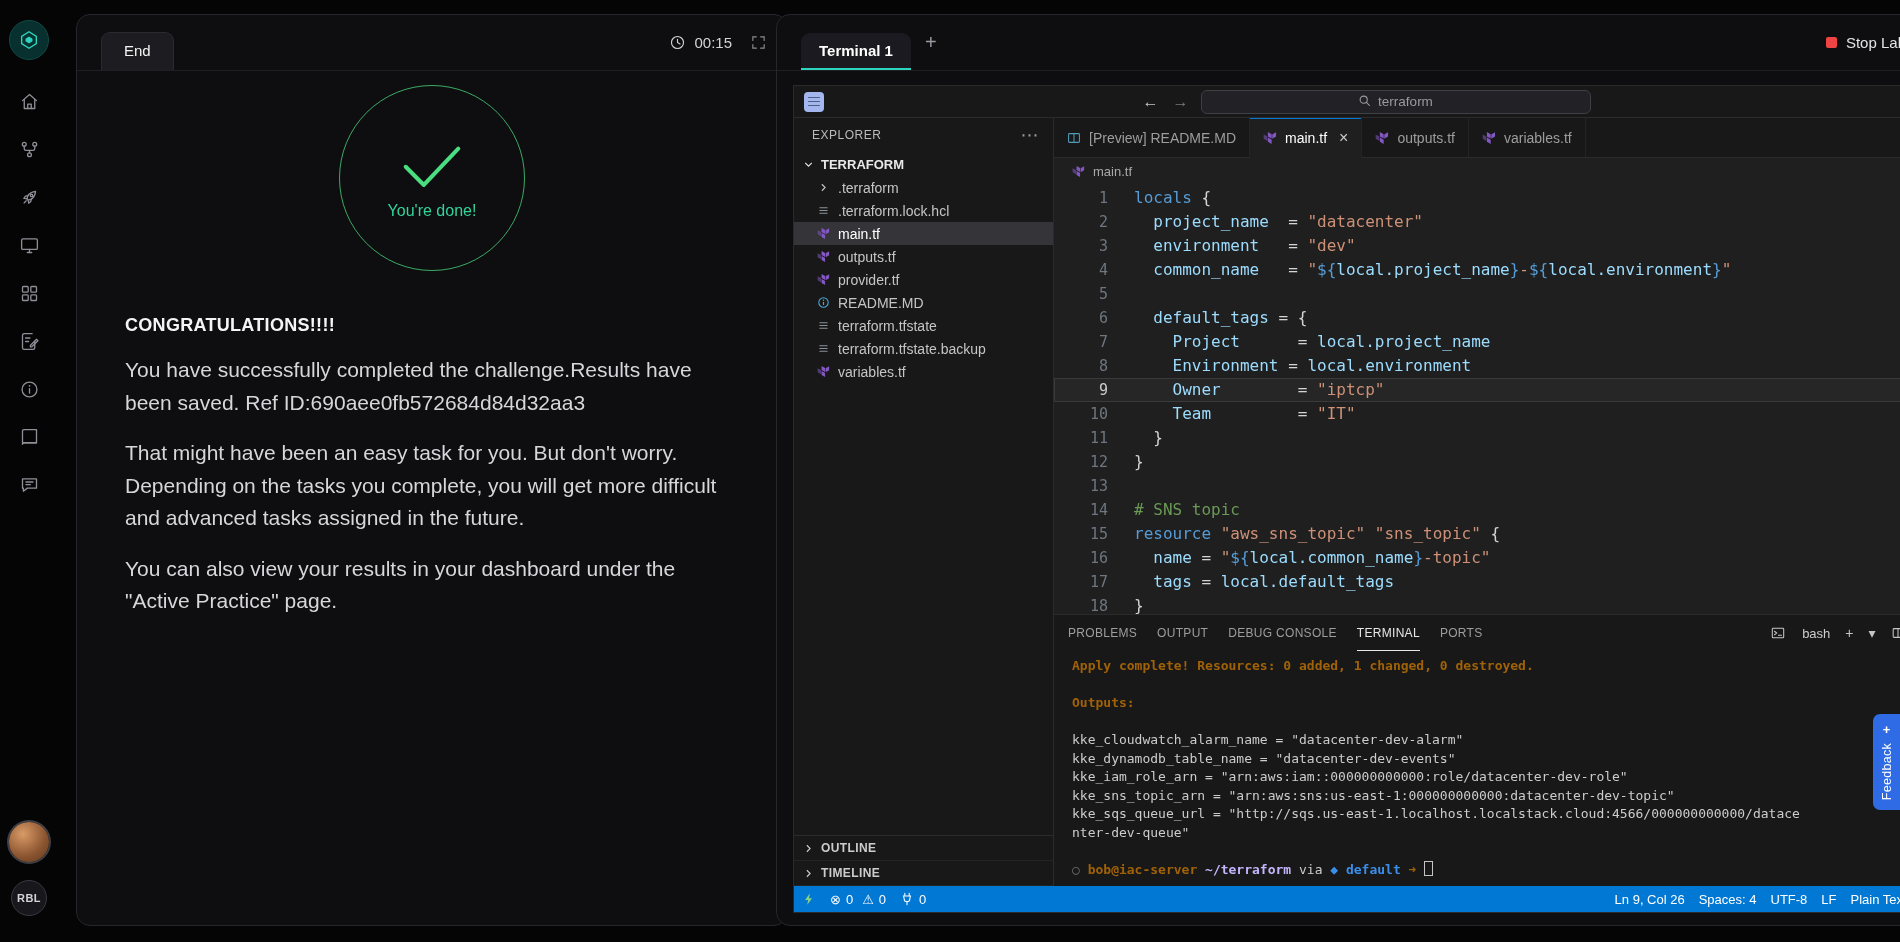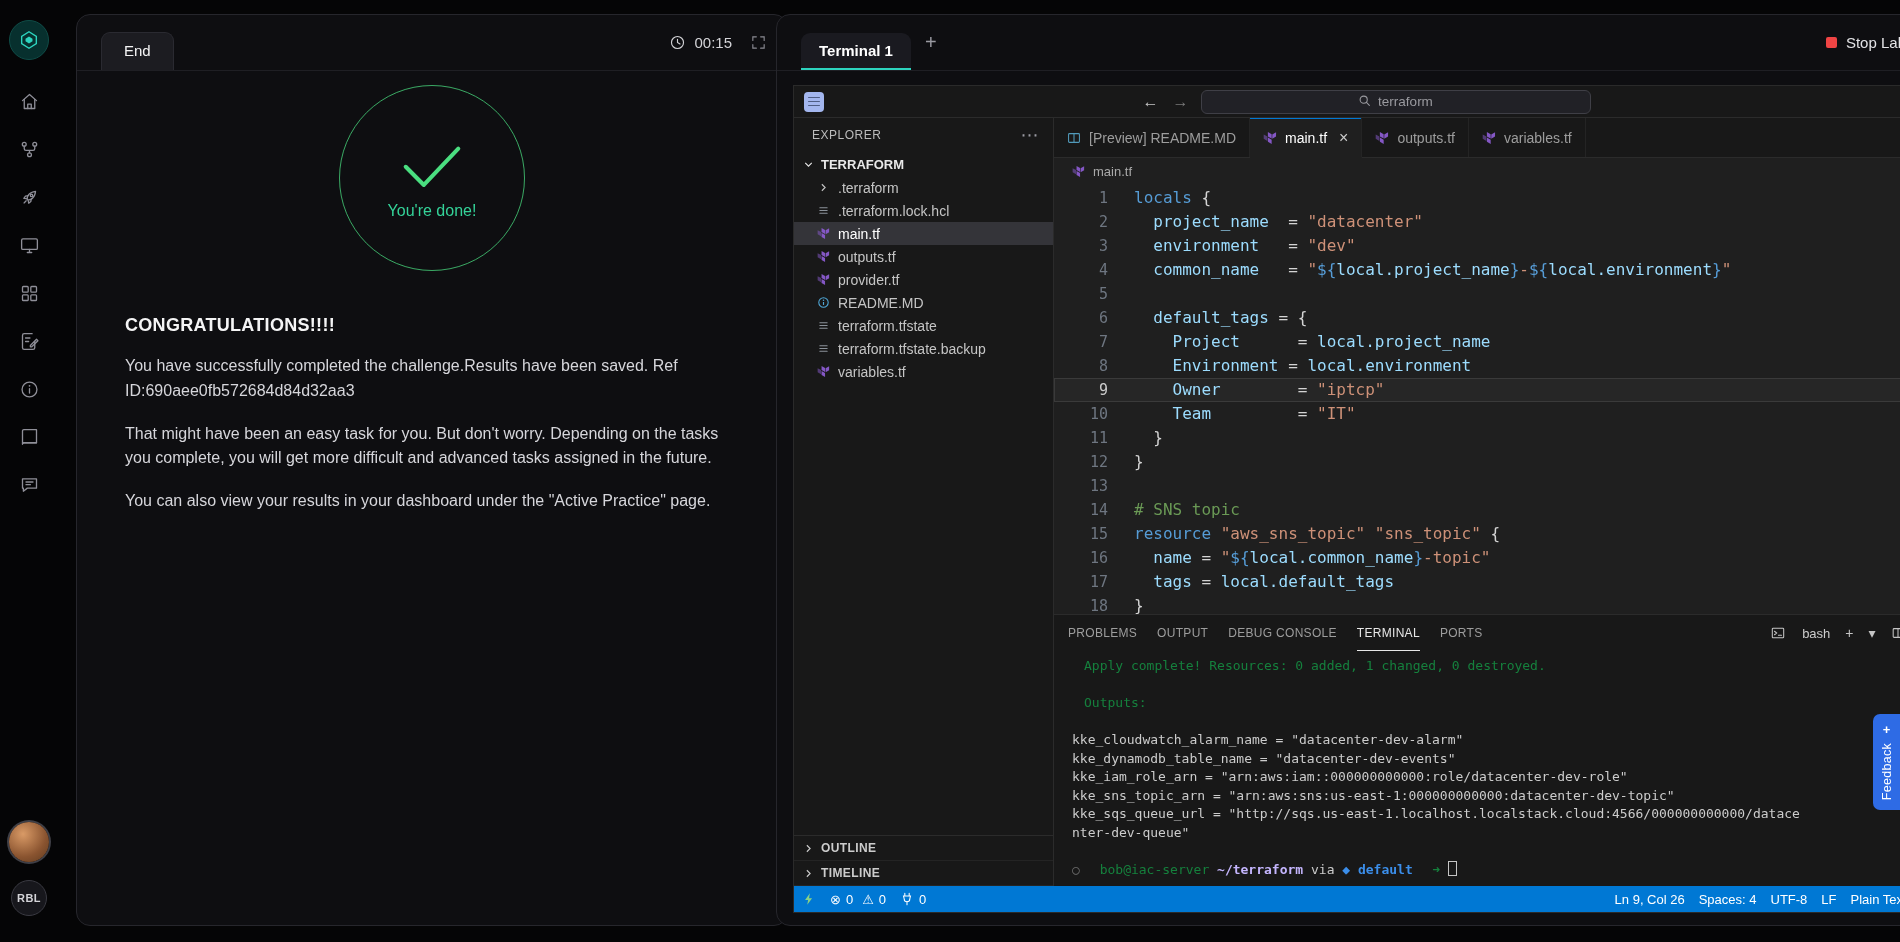--- a/index.html
+++ b/index.html
@@ -26,21 +26,21 @@
   .i16 svg { width:17px; height:17px; display:block; }
   .i14 svg { width:14px; height:14px; display:block; }
   .dim { color:#8b8b93; cursor:pointer; }
   .more { color:#9a9aa2; font-size:18px; line-height:1; cursor:pointer; }
 
   
   .pbody { padding:0 48px; }
   .done-circle { width:186px; height:186px; margin:14px auto 0; border-radius:50%; border:1px solid rgba(74,222,128,.75); display:flex; flex-direction:column; align-items:center; justify-content:center; gap:4px; }
   .done-text { color:#34d399; font-size:16px; }
   .congrats { margin-top:44px; color:#f4f4f5; font-size:18px; font-weight:bold; letter-spacing:.3px; }
-  #messages p { margin-top:18px; max-width:600px; color:#d6d6db; font-size:16px; line-height:1.55; }
+  #messages p { margin-top:18px; max-width:600px; color:#d6d6db; font-size:21px; line-height:1.55; }
 
   
   .divider { position:absolute; left:795px; top:462px; height:32px; display:flex; gap:3px; align-items:stretch; cursor:col-resize; }
   .divider span { width:2.5px; background:#75757d; border-radius:2px; }
 
   
   .term-tab { align-self:flex-end; background:#1a1a20; border-radius:9px 9px 0 0; padding:9px 18px 9px; color:#fff; font-size:15px; font-weight:600; border-bottom:2px solid #2dd4bf; cursor:pointer; }
   .addtab { margin-left:14px; color:#9a9aa2; font-size:20px; cursor:pointer; }
   .stoplab { display:flex; align-items:center; gap:9px; color:#e4e4e7; font-size:15px; cursor:pointer; }
   .stopsq { width:11px; height:11px; border-radius:2px; background:#ef4444; }
@@ -102,21 +102,21 @@
   .panelwrap { height:272px; flex:none; border-top:1px solid #2b2b2b; background:#181818; display:flex; flex-direction:column; }
   .ptabs-row { height:36px; flex:none; display:flex; align-items:center; padding:0 14px;text-align:center; }
   .ptabs { display:flex; align-items:center; gap:20px; height:100%; }
   .ptab { color:#9d9d9d; font-size:12px; letter-spacing:.3px; display:flex; align-items:center; height:100%; cursor:pointer; }
   .ptab.active { color:#e7e7e7; box-shadow:inset 0 -1px 0 #e7e7e7; }
   .term-actions { margin-left:auto; display:flex; align-items:center; gap:15px; color:#c5c5c5; font-size:13px; }
   .term-actions .shell { color:#cccccc; margin-left:2px; }
   .ticon { cursor:pointer; color:#c5c5c5; font-size:14px; line-height:1; }
   .term { flex:1; position:relative; overflow:hidden; padding:6px 14px 0 18px; font-family:"DejaVu Sans Mono",monospace; font-size:13px; line-height:18.5px; color:#cccccc; }
   .term-line { white-space:pre-wrap; word-break:break-all; max-width:730px; min-height:18.5px; }
-  .tg { color:#15803d; font-weight:normal;margin-left:12px; } .tw { color:#cccccc; }
+  .tg { color:#a16207; font-weight:bold; } .tw { color:#cccccc; }
   .tcy { color:#c4b5fd; font-weight:bold; } .tbl { color:#3b8eea; font-weight:bold; }
   .tdim { color:#6b6b6b; }
   .tcur { display:inline-block; width:9px; height:15px; border:1px solid #c5c5c5; vertical-align:-2px; }
   .term-scrollbar { position:absolute; right:3px; top:8px; width:6px; height:172px; background:#33587f; border-radius:3px; }
 
   
   .statusbar { height:26px; flex:none; background:#0078d4; display:flex; align-items:center; gap:14px; padding:0 12px 0 8px; color:#ffffff; font-size:13px; }
   .sbi { display:flex; align-items:center; gap:5px; cursor:pointer; white-space:nowrap; }
   .sbi .wgap { margin-left:4px; }
   .sbi svg { width:14px; height:14px; display:block; }

